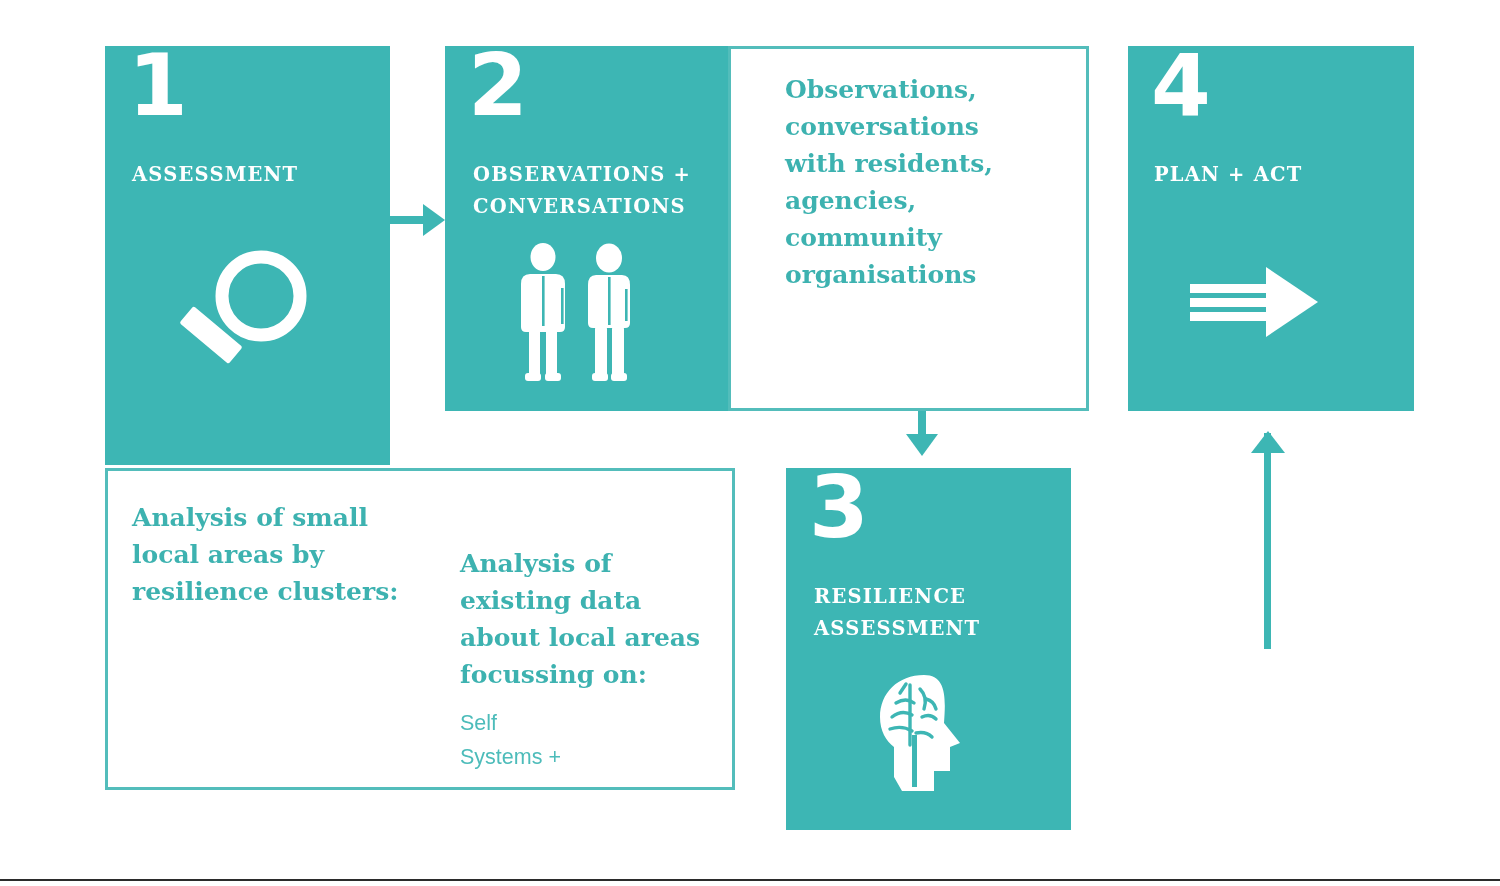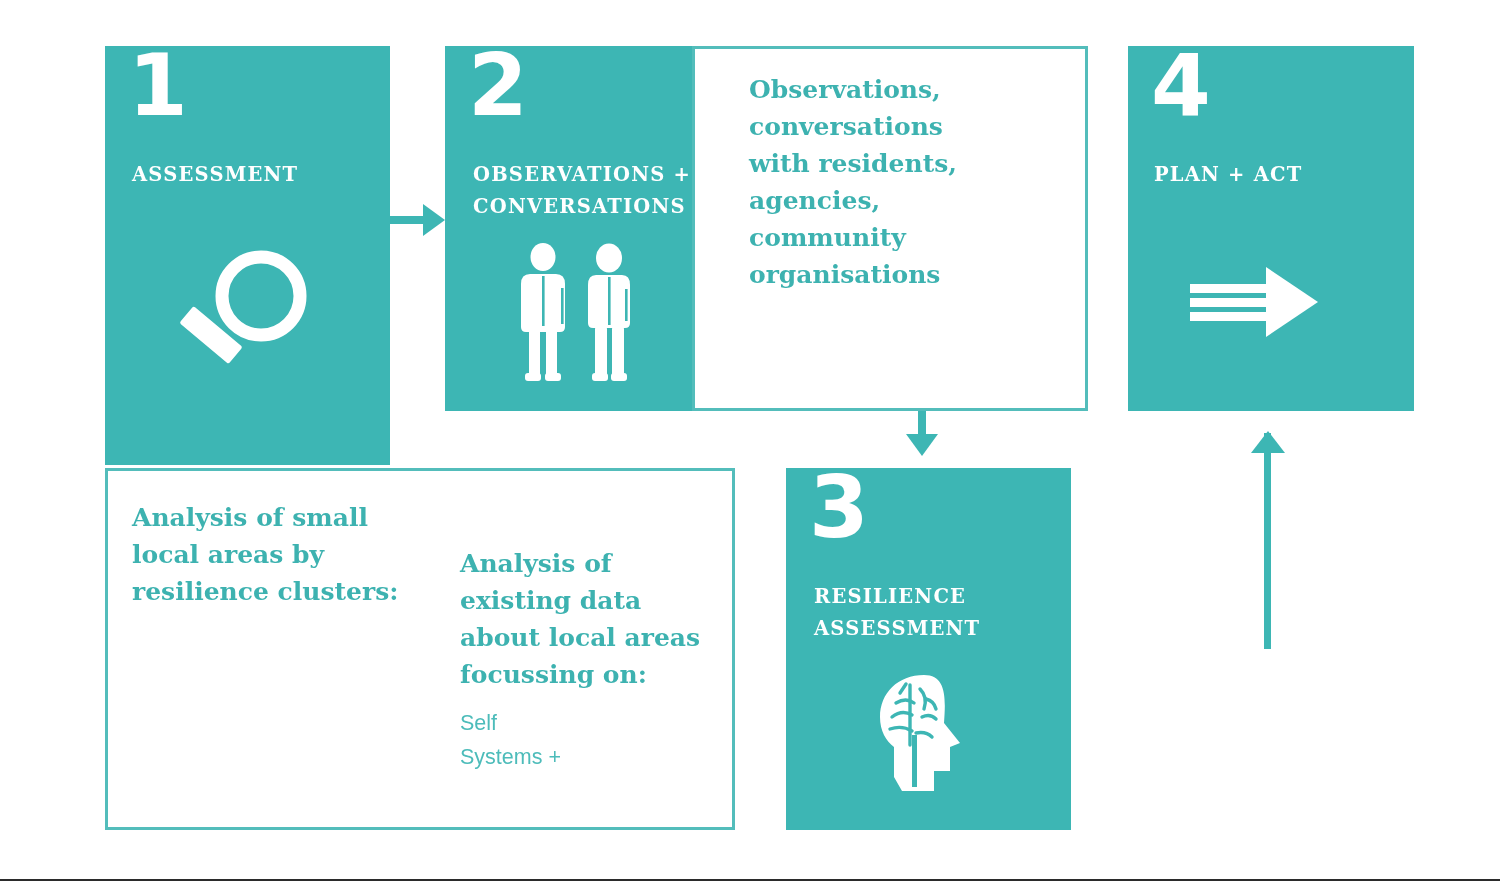--- a/index.html
+++ b/index.html
@@ -76,32 +76,32 @@
     margin: 0;
     padding: 0;
     font-family: "Liberation Sans", sans-serif;
     font-size: 21.5px;
     line-height: 1.58;
     color: #4DBCBA;
   }
 
   
   #analysis-panel {
-    left: 105px; top: 468px; width: 630px; height: 362px;
+    left: 105px; top: 468px; width: 630px; height: 322px;
   }
   .analysis-col {
     position: absolute;
     top: 28px;
   }
   #analysis-col-clusters { left: 24px;  width: 290px; }
   #analysis-col-existing { left: 352px; width: 260px; margin-top: 46px; }
 
   
   #observations-panel {
-    left: 692px; top: 46px; width: 396px; height: 365px; text-decoration: underline;
+    left: 728px; top: 46px; width: 361px; height: 365px; text-decoration: underline;
   }
   #observations-text {
     position: absolute;
     left: 54px; top: 22px; width: 250px;
   }
 
   
   #bring-panel {
     left: 1070px; top: 648px; width: 344px; height: 183px;
   }

